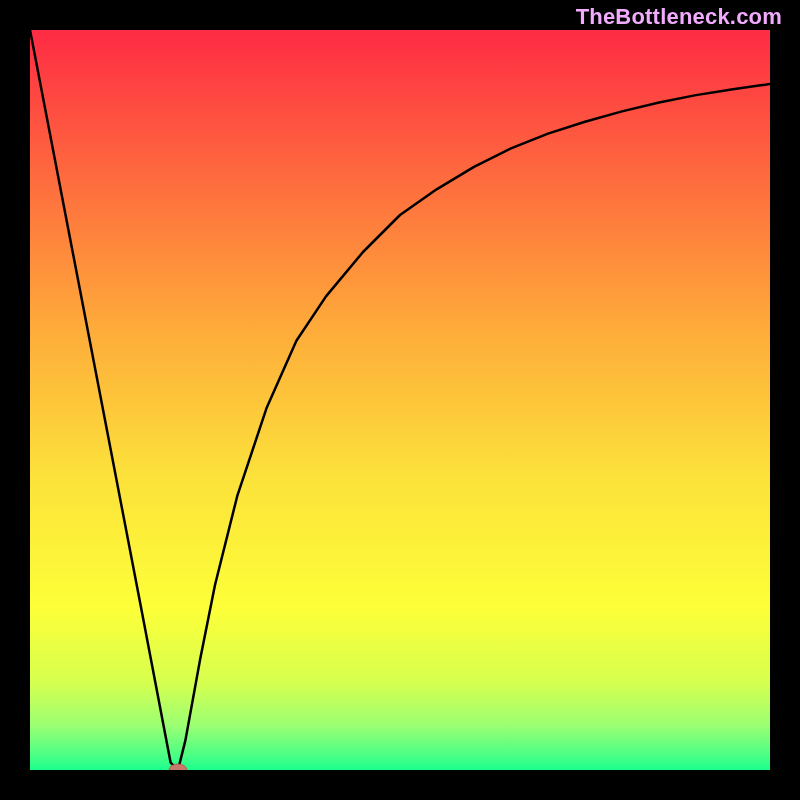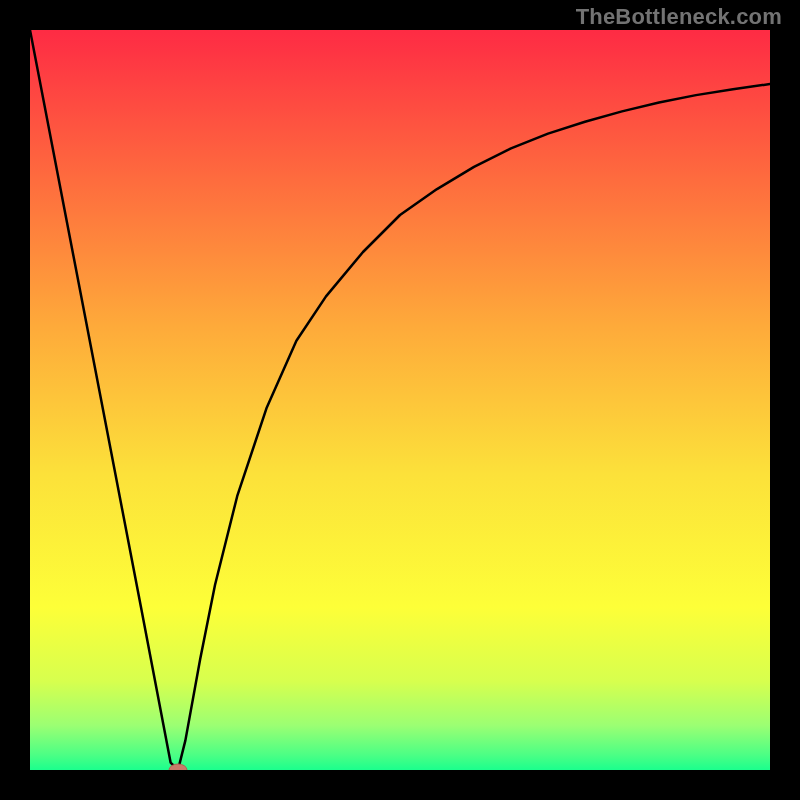--- a/index.html
+++ b/index.html
@@ -16,21 +16,21 @@
     width: 800px;
     height: 800px;
     background: #000;
   }
   .watermark {
     position: absolute;
     top: 4px;
     right: 18px;
     font-size: 22px;
     font-weight: 600;
-    color: #737373;
+    color: #f0abfc;
     letter-spacing: 0.2px;
   }
   .plot-wrap {
     position: absolute;
     left: 30px;
     top: 30px;
     width: 740px;
     height: 740px;
   }
   svg {

